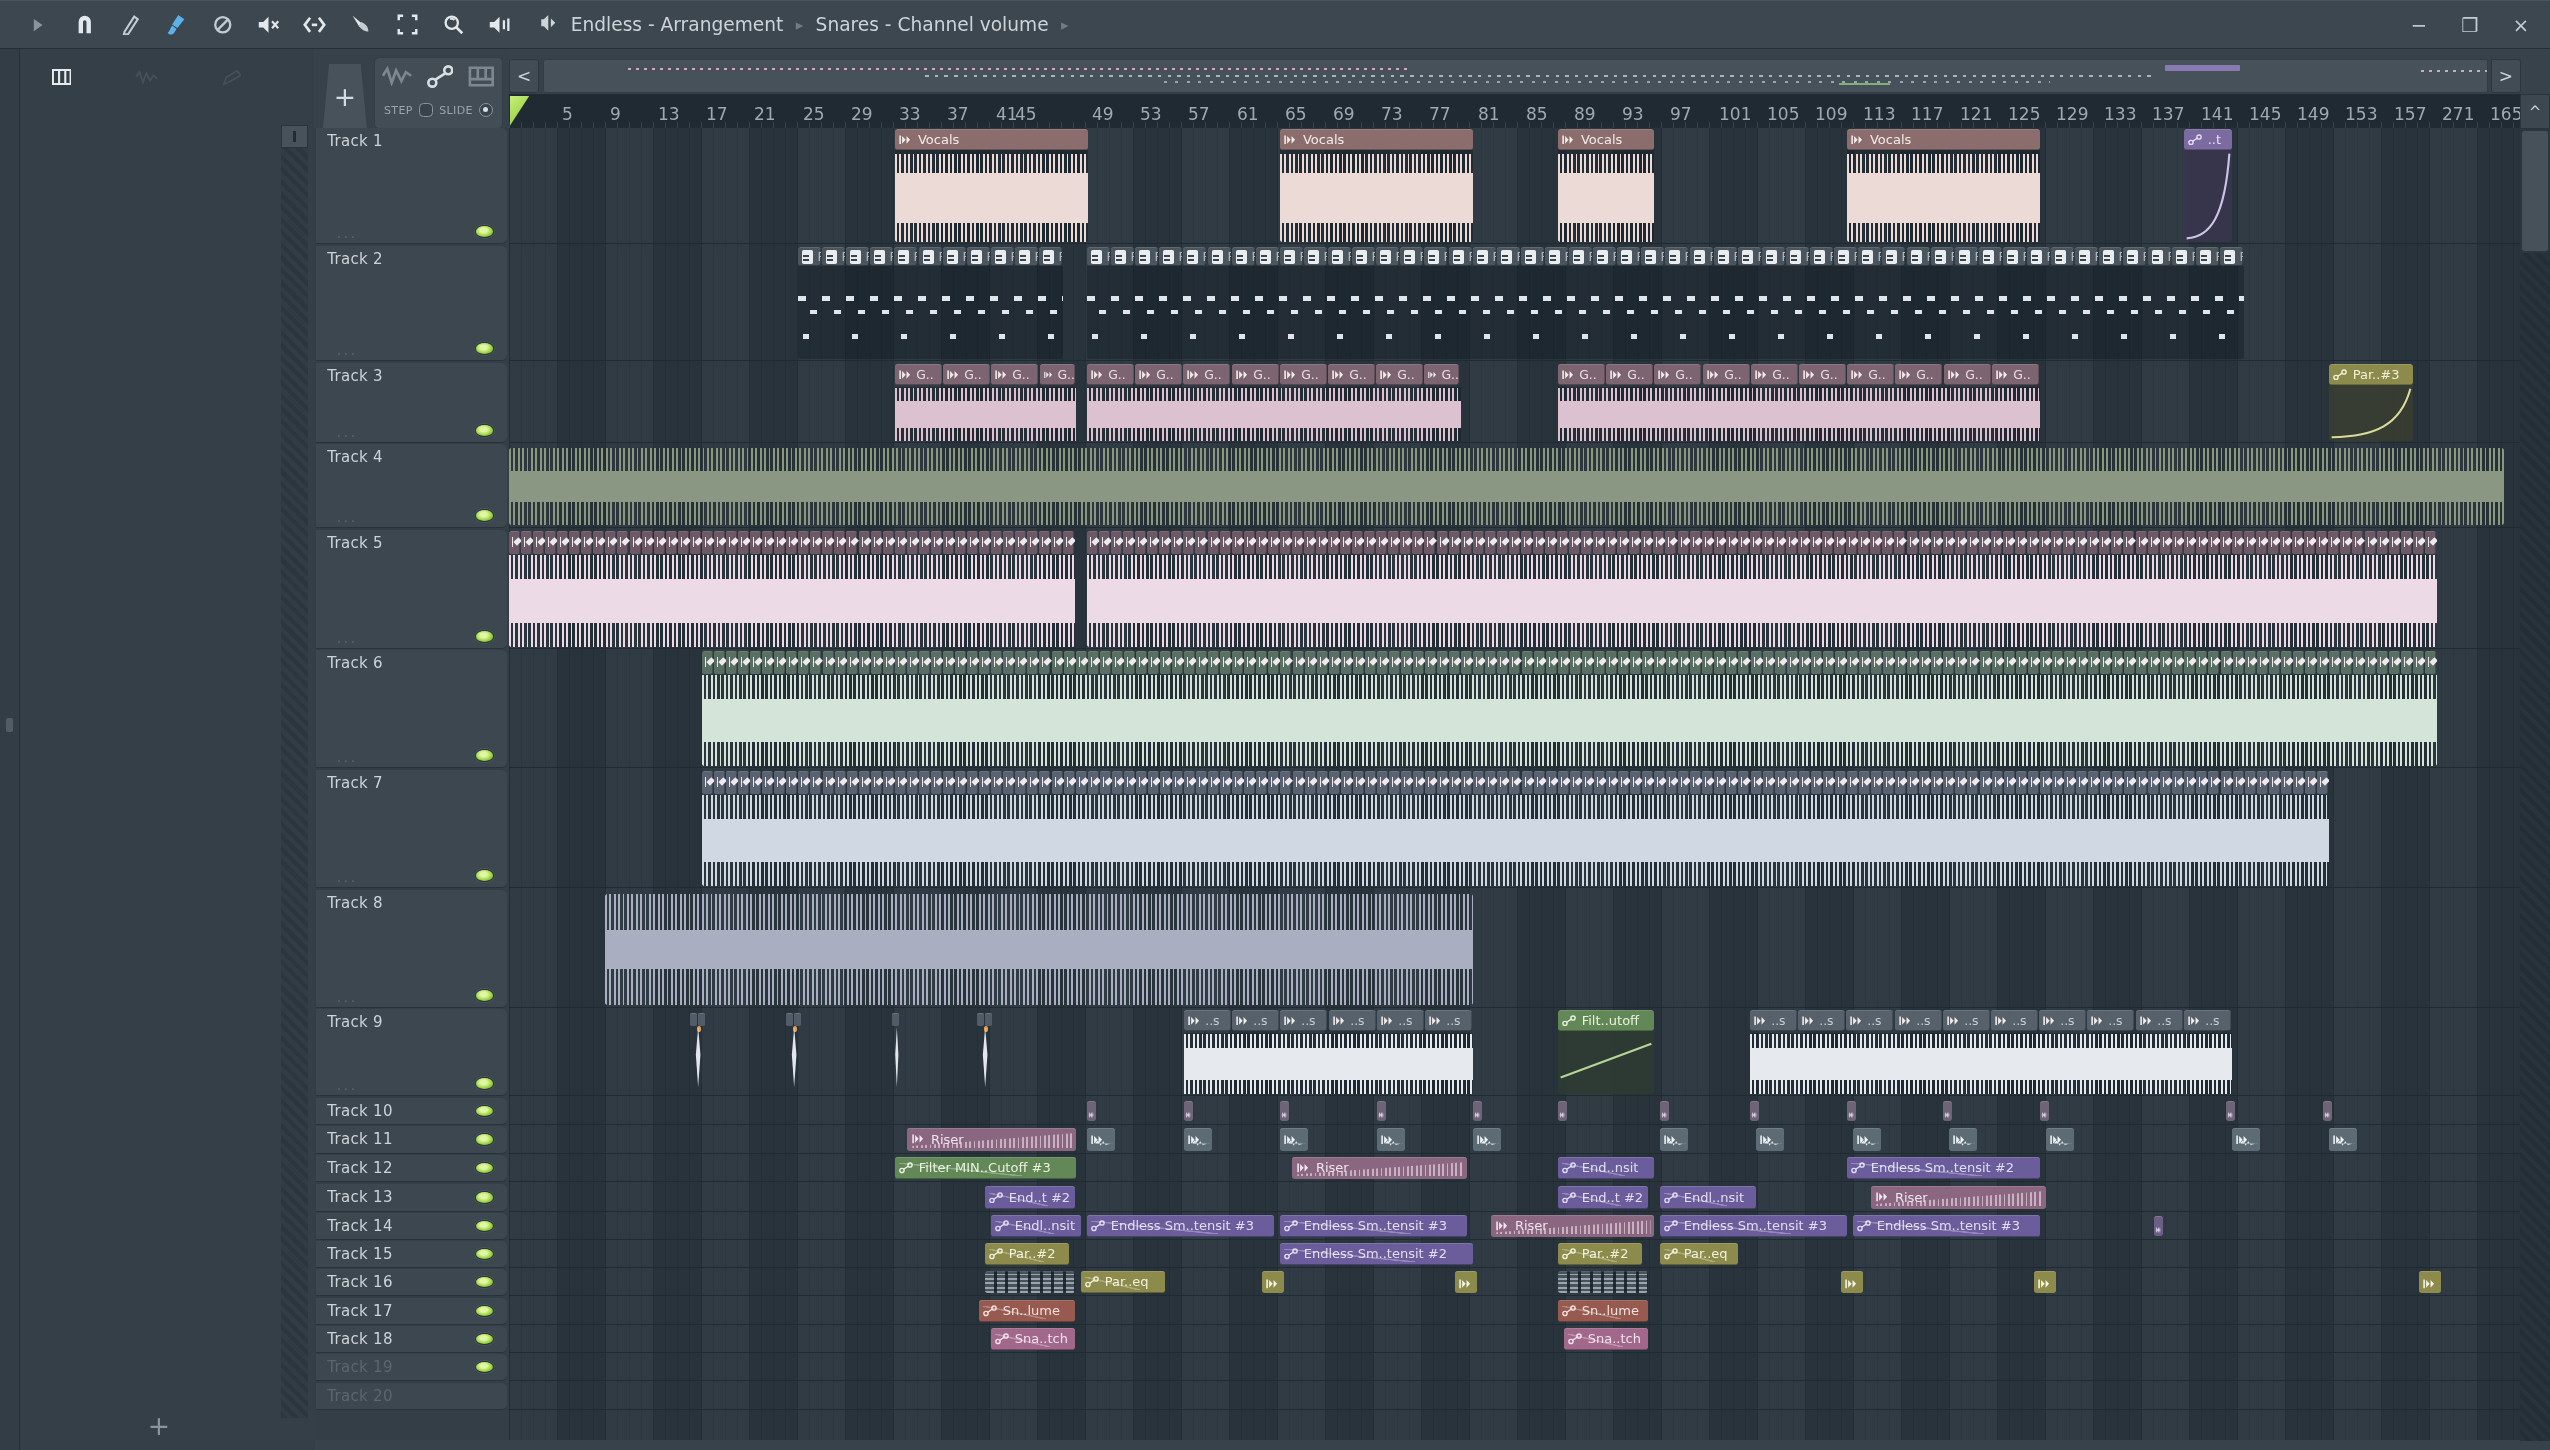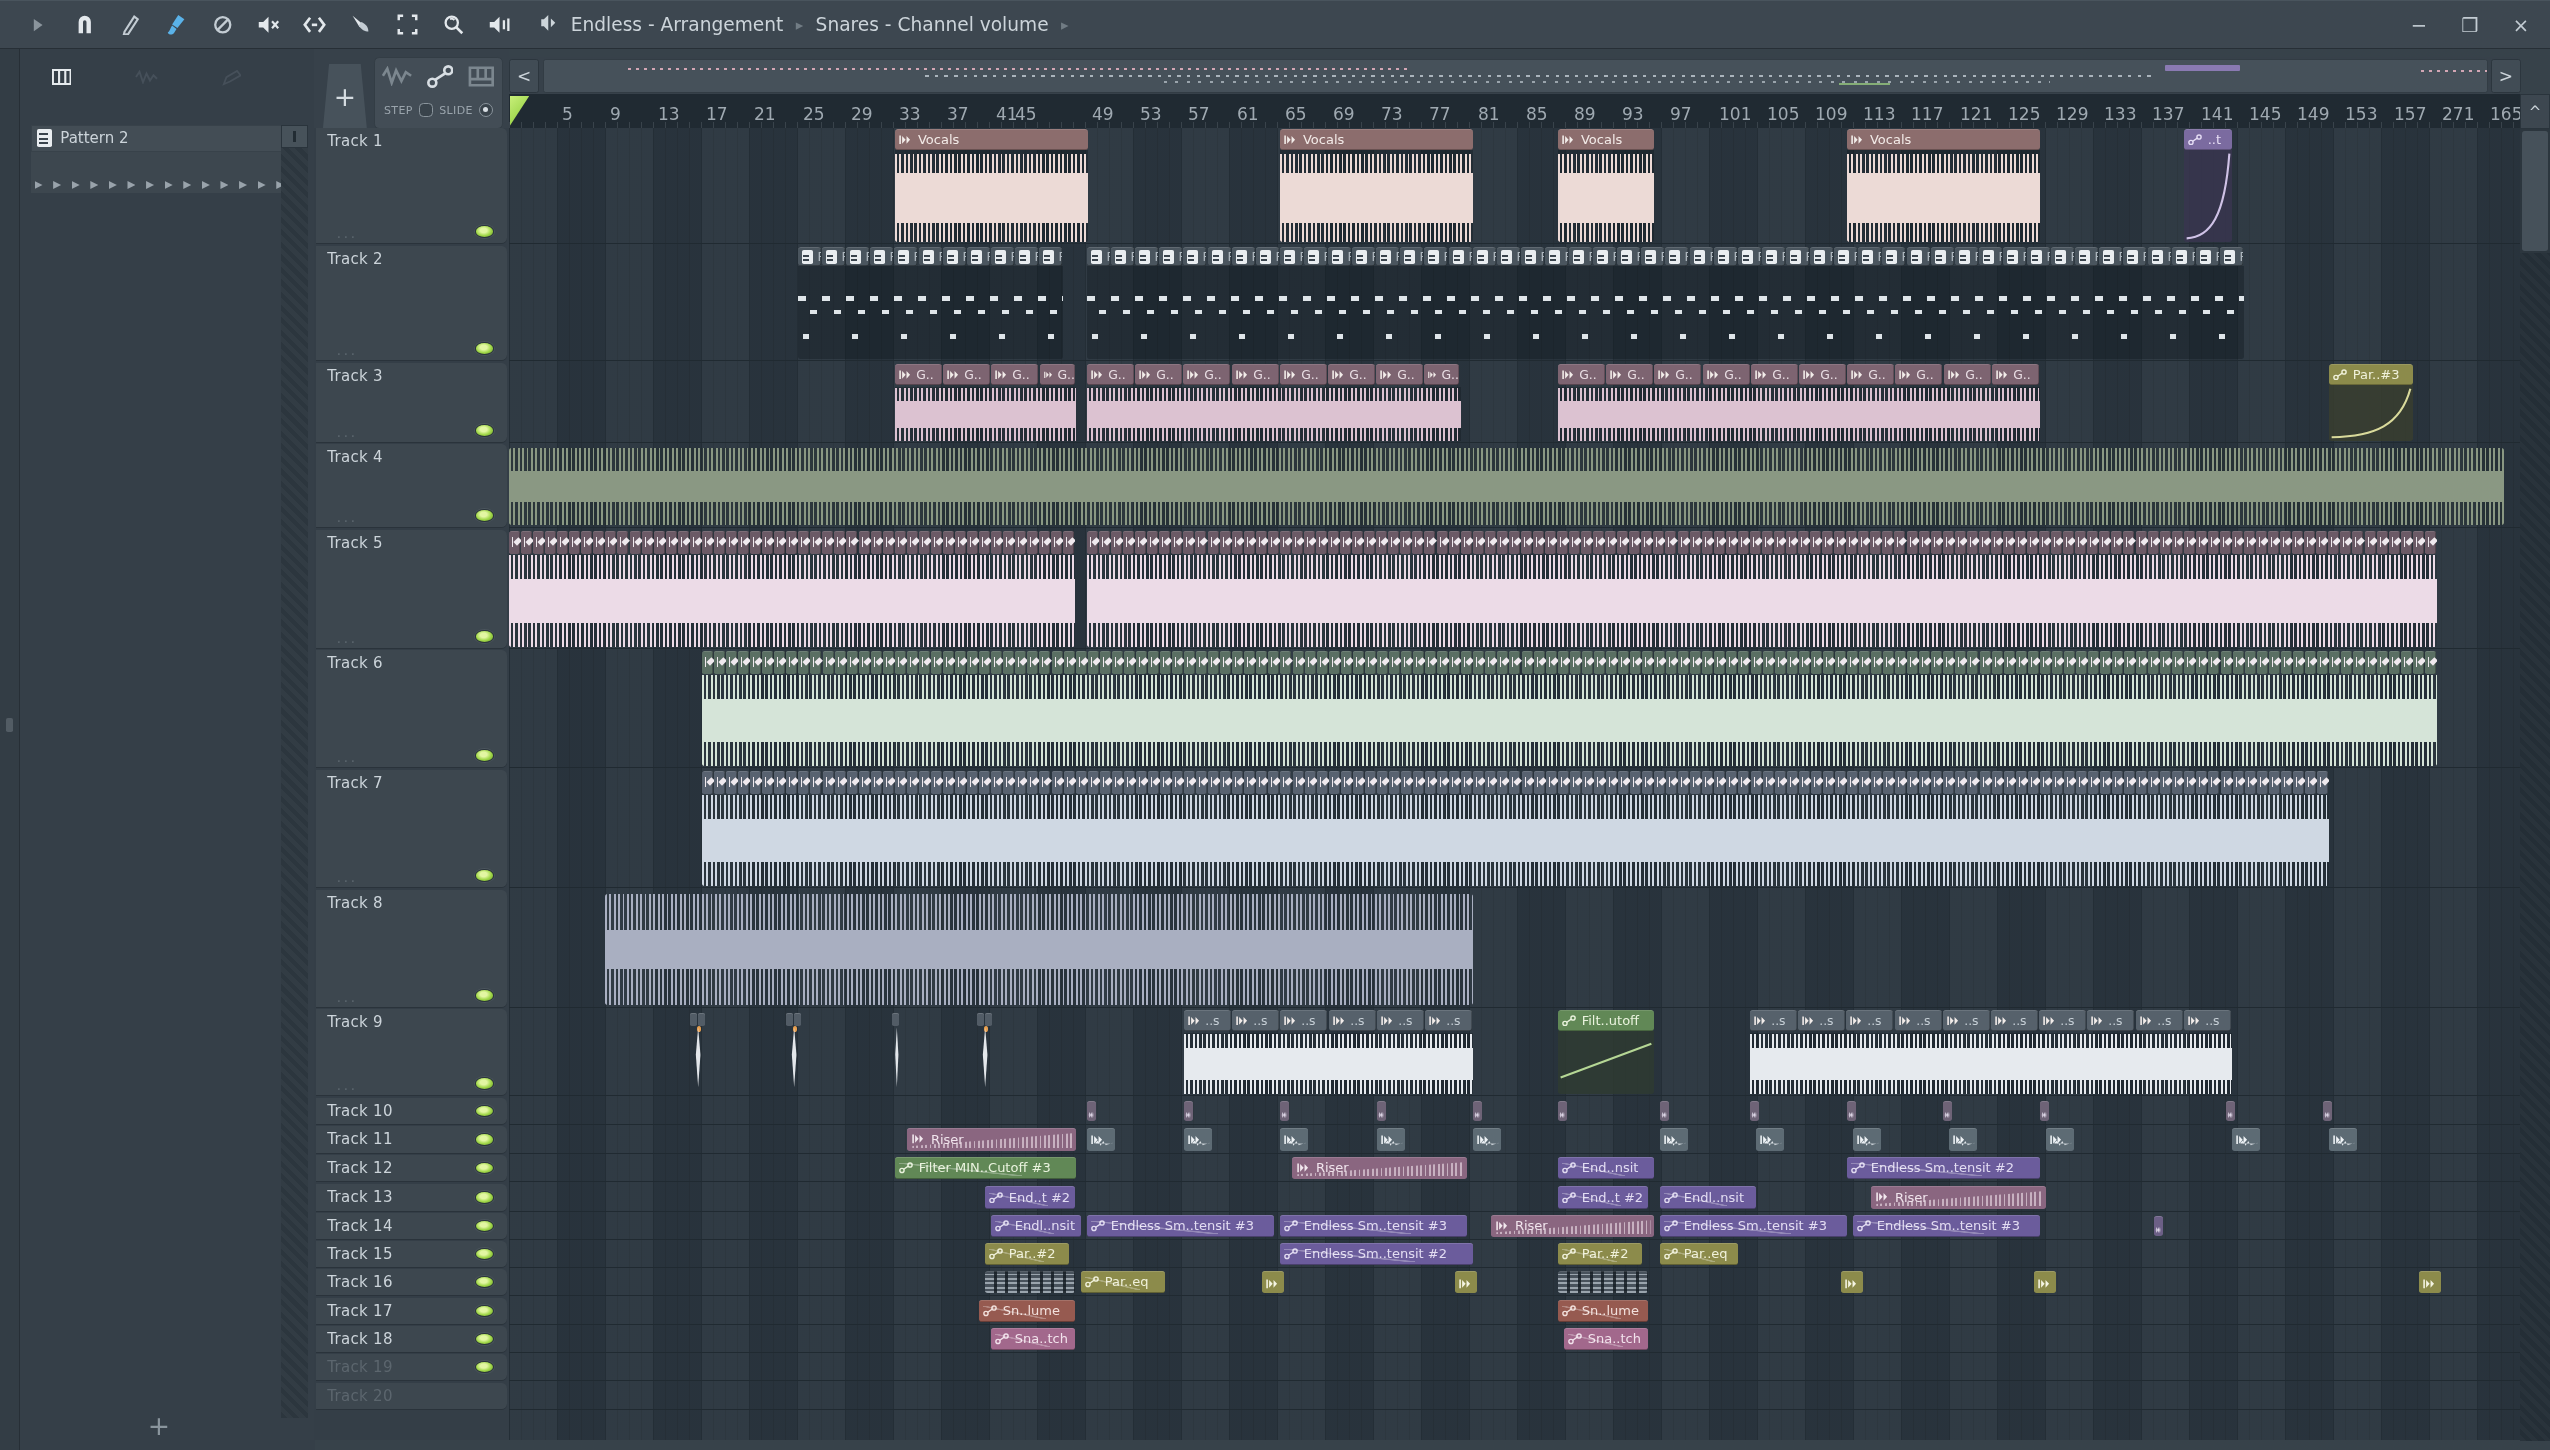--- a/index.html
+++ b/index.html
@@ -252,44 +252,20 @@
             <path d="M1 8l4-6 4 12 4-10 4 8 4-6 4 4" stroke="currentColor" stroke-width="2.2" fill="none"></path>
           </svg>
       </span>
       <span class="d2">
         <svg width="19.5" height="16" viewBox="0 0 22 18">
             <path d="M2 16l3-8 12-7 4 5-12 7z" stroke="currentColor" stroke-width="2" fill="none"></path>
           </svg>
       </span>
     </div>
     <div class="pp-list" id="plist">
-        <div class="pitem">
-          <div class="phead">
-            <span class="picbox"></span>
-            <span>Pattern 2</span>
-          </div>
-          <div class="pprev">
-            <div class="ptris">
-              <i></i>
-              <i></i>
-              <i></i>
-              <i></i>
-              <i></i>
-              <i></i>
-              <i></i>
-              <i></i>
-              <i></i>
-              <i></i>
-              <i></i>
-              <i></i>
-              <i></i>
-              <i></i>
-            </div>
-          </div>
-        </div>
       </div>
     <div class="pp-scroll">
         <div class="btn">
           <i></i>
         </div>
       </div>
     <div class="pp-add">+</div>
   </div>
 
   <div class="plhead">

